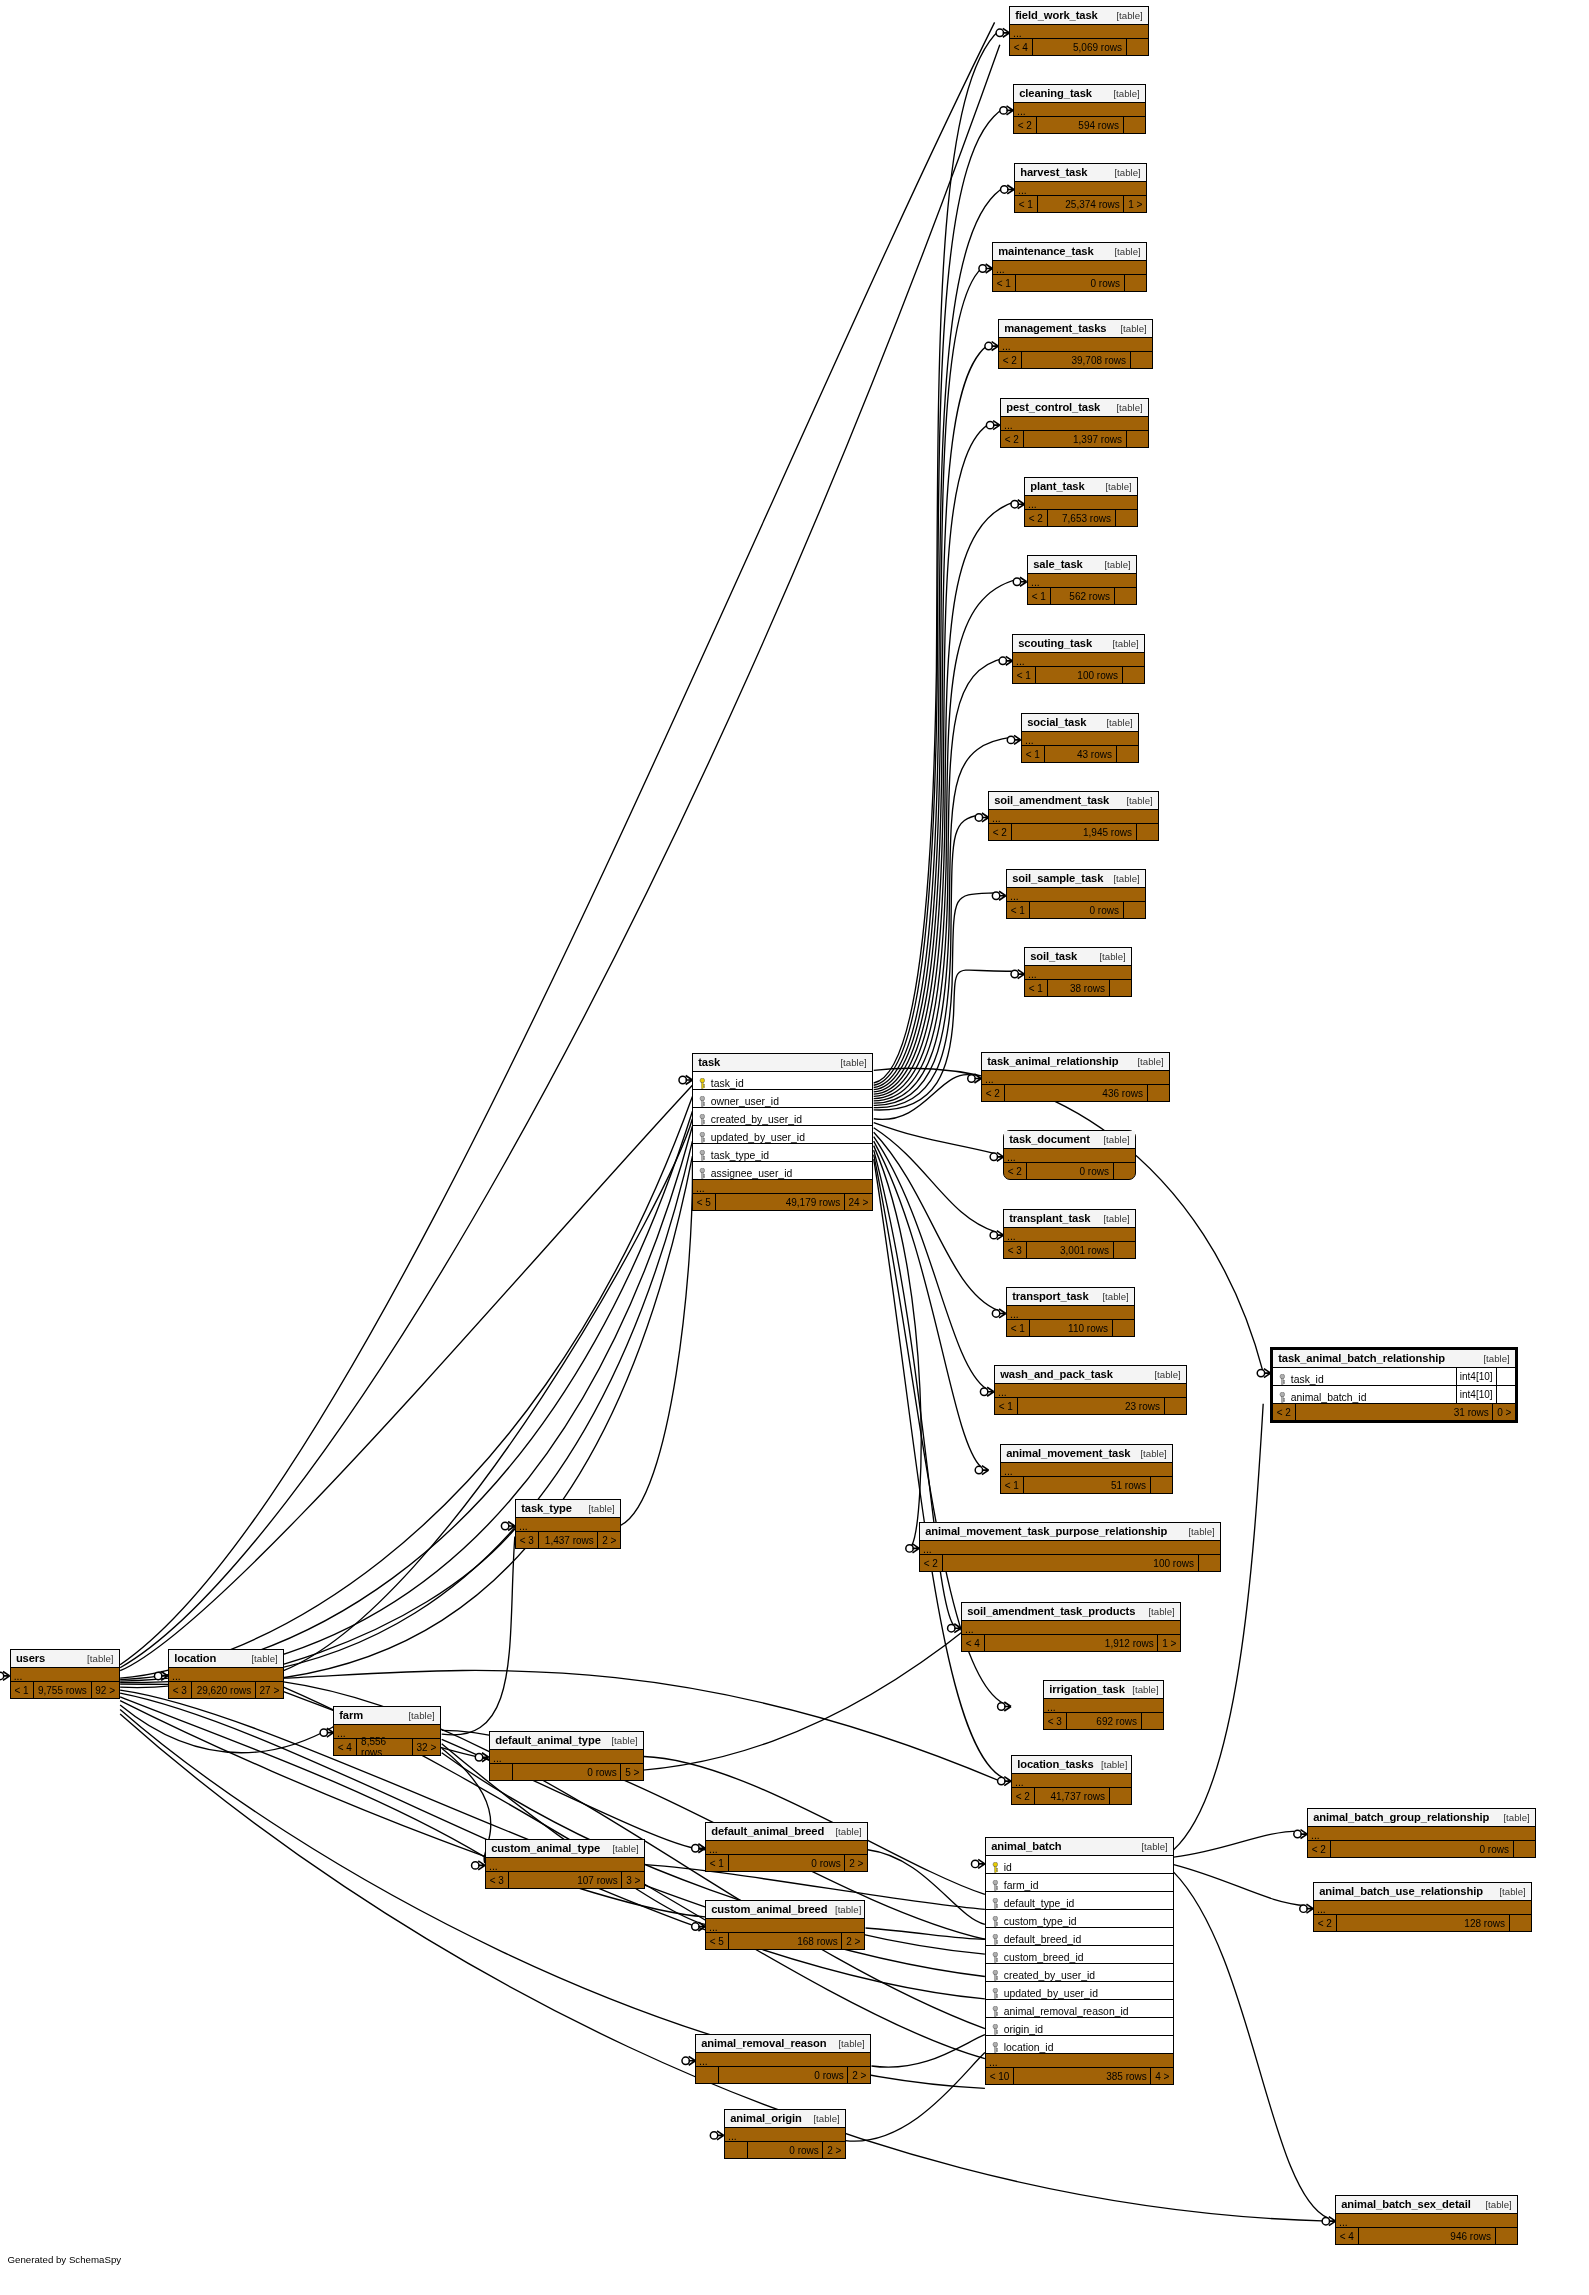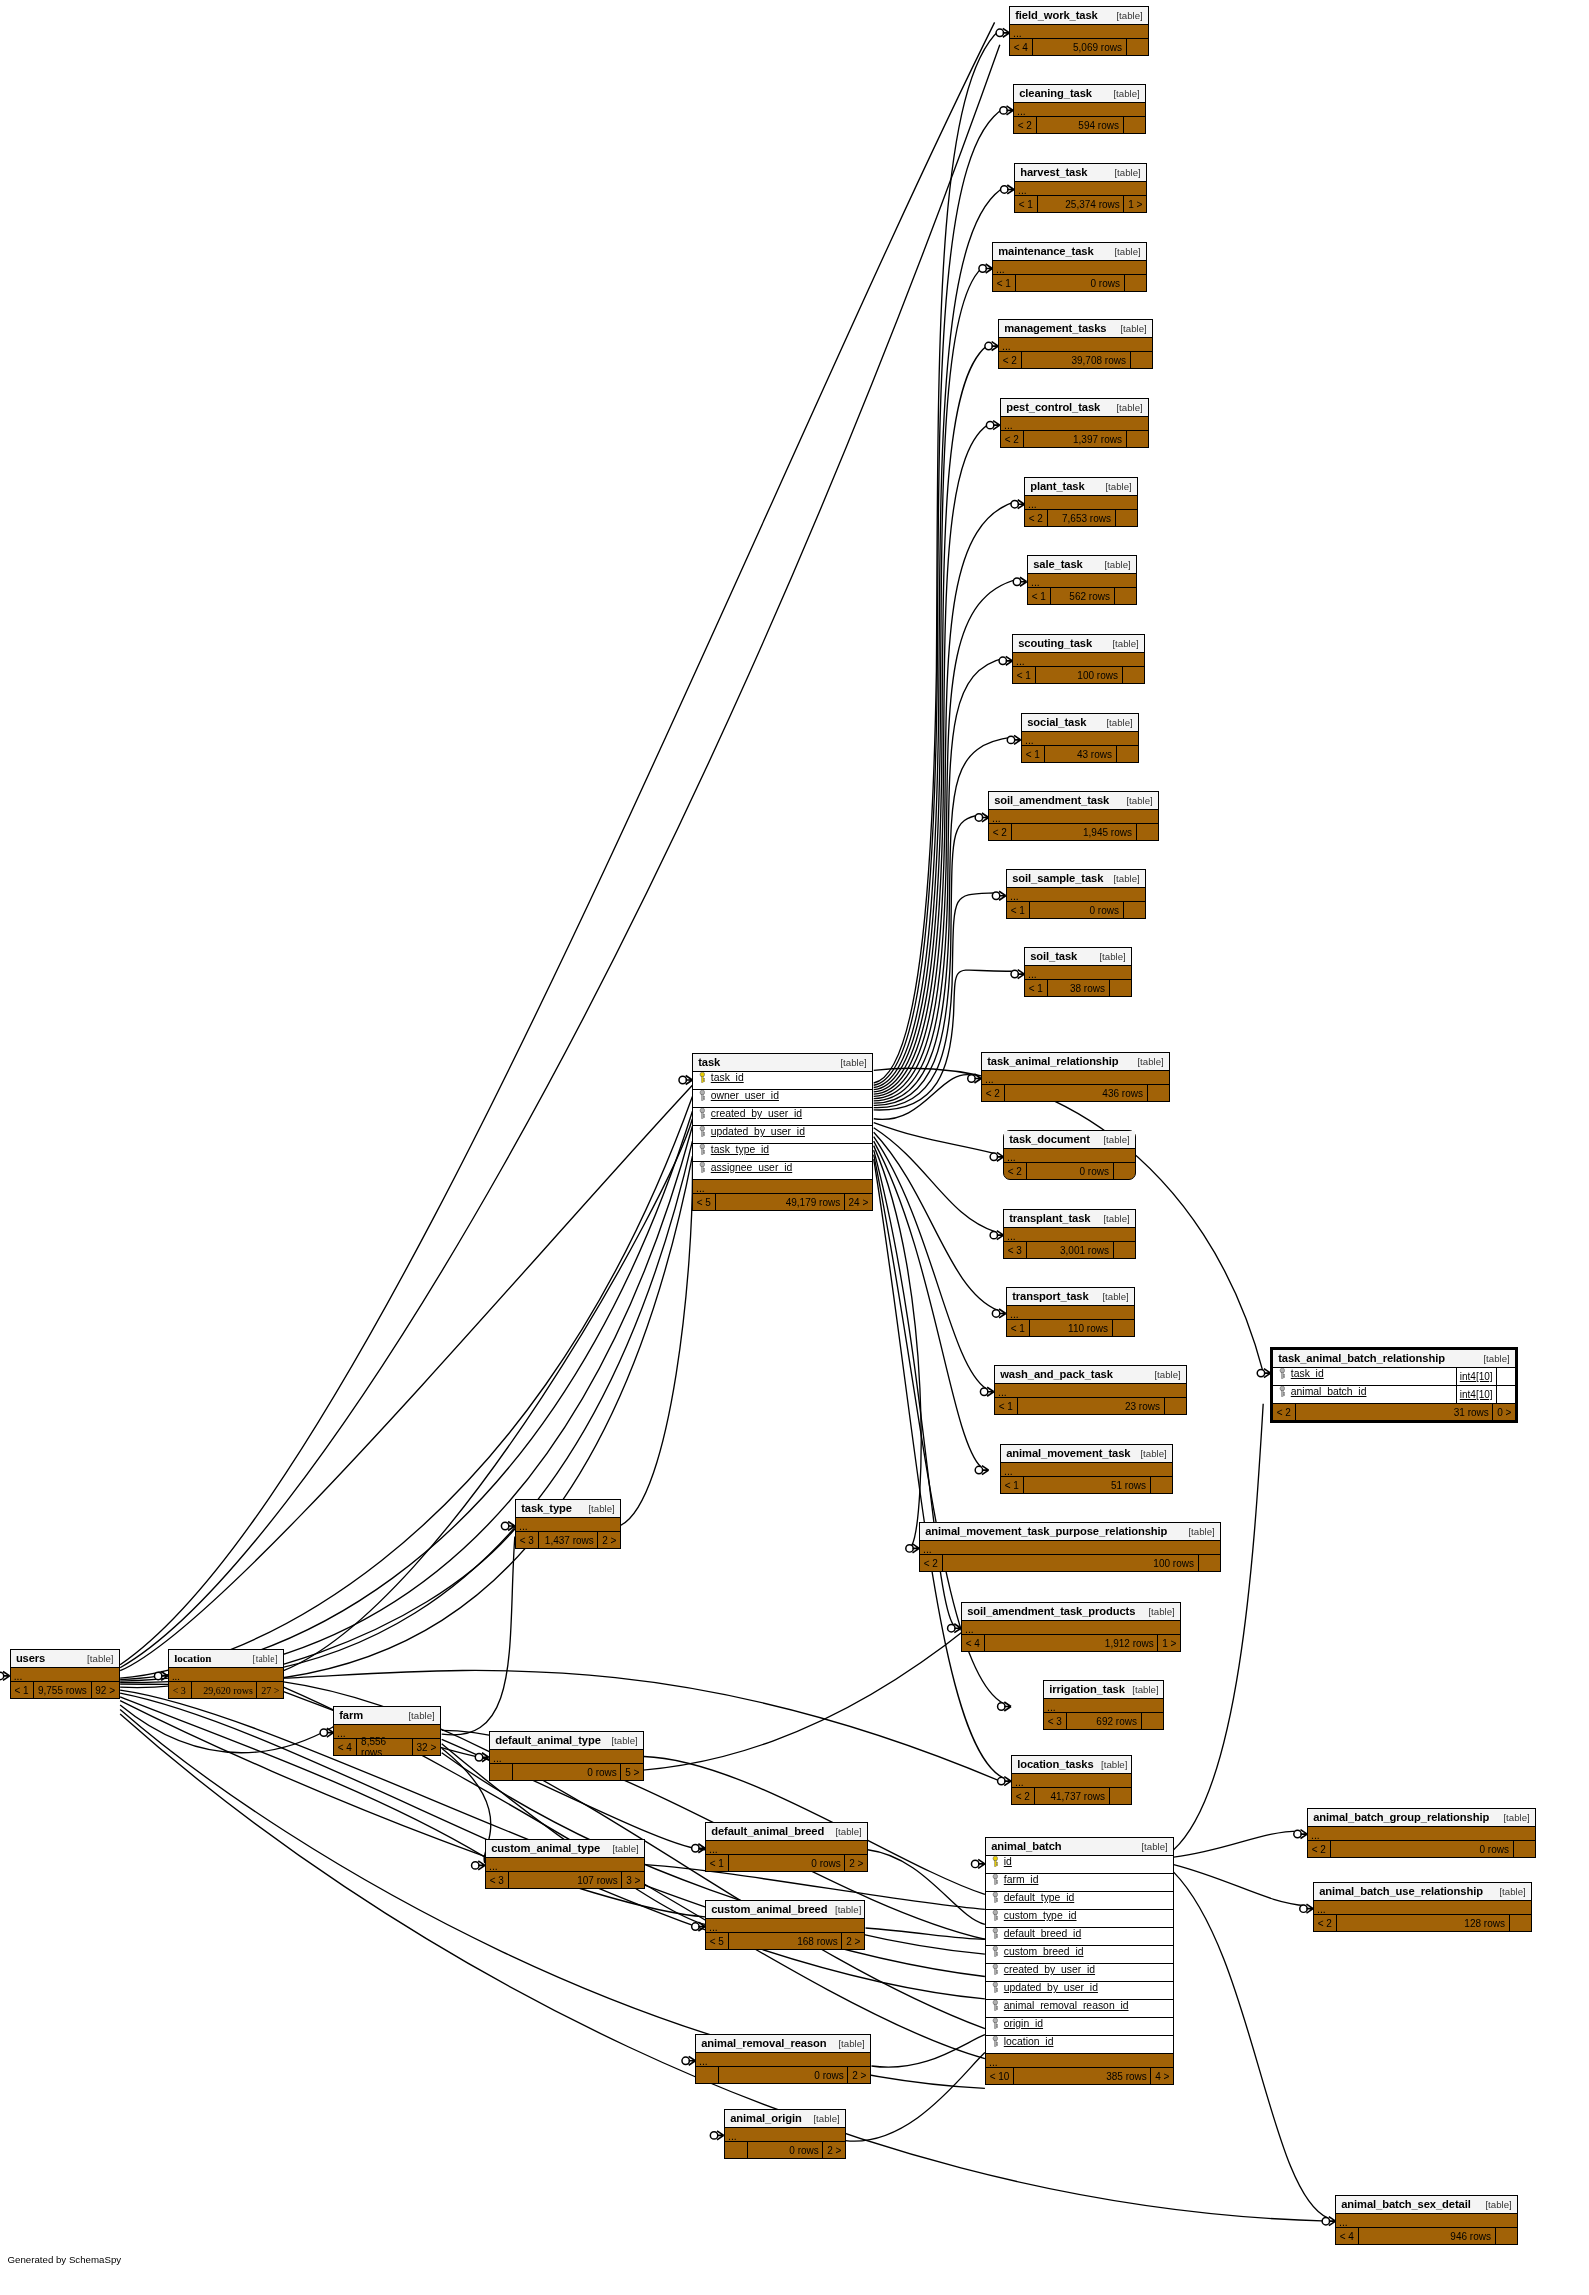--- a/index.html
+++ b/index.html
@@ -48,26 +48,25 @@
     letter-spacing: -0.1px;
   }
   .node-tag {
     font-size: 9.7px;
     color: #333333;
     padding-left: 7.5px;
     white-space: nowrap;
   }
   .col-row {
     display: flex;
-    align-items: flex-start;
+    align-items: flex-end;
     border-bottom: 1.5px solid #000000;
     height: 18px;
     box-sizing: border-box;
     background: #ffffff;
-    text-decoration: underline;
   }
   .col-key {
     width: 13.4px;
     flex: 0 0 13.4px;
     text-align: center;
     line-height: 0;
     padding-left: 2.2px;
   }
   .col-name {
     flex: 1 1 auto;
@@ -858,21 +857,21 @@
         <span class="node-name">users</span>
         <span class="node-tag">[table]</span>
       </div>
       <div class="ellipsis-row">...</div>
       <div class="footer-row">
         <span class="f-left">&lt; 1</span>
         <span class="f-mid">9,755 rows</span>
         <span class="f-right">92 &gt;</span>
       </div>
     </div>
-    <div class="node" style="left: 168px; top: 1649px; width: 116px; font-family: Liberation Serif, serif;">
+    <div class="node" style="left: 168px; top: 1649px; width: 116px;">
       <div class="node-title">
         <span class="node-name">location</span>
         <span class="node-tag">[table]</span>
       </div>
       <div class="ellipsis-row">...</div>
       <div class="footer-row">
         <span class="f-left">&lt; 3</span>
         <span class="f-mid">29,620 rows</span>
         <span class="f-right">27 &gt;</span>
       </div>

